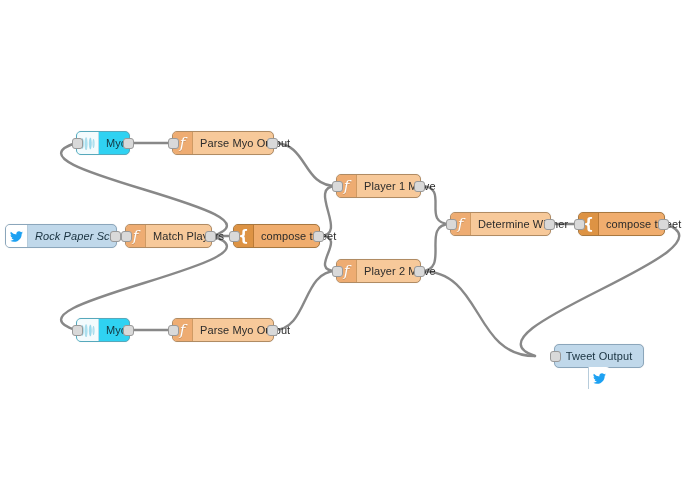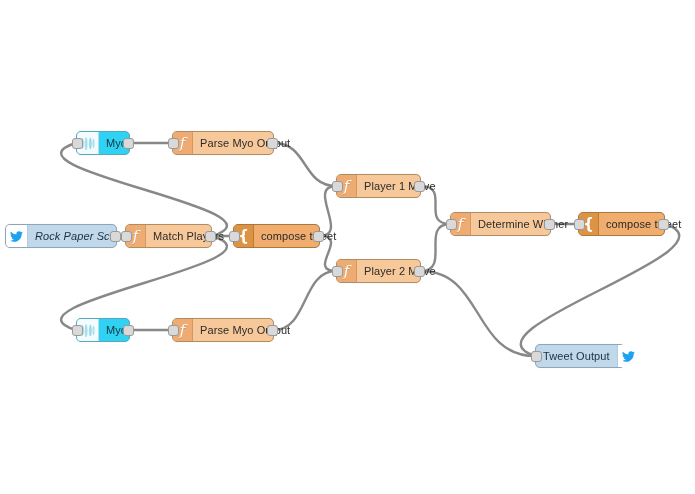--- a/index.html
+++ b/index.html
@@ -289,21 +289,21 @@
         <div class="port out"></div>
       </div>
       <div class="node fn" style="left: 172px; top: 318px; width: 102px;">
         <div class="icon-box">
           <span class="glyph-f">f</span>
         </div>
         <span class="node-label">Parse Myo Output</span>
         <div class="port in"></div>
         <div class="port out"></div>
       </div>
-      <div class="node twitter-out" style="left: 535px; top: 344px; width: 90px;">
+      <div class="node twitter-out" style="left: 554px; top: 344px; width: 90px; flex-direction: column;">
         <span class="node-label">Tweet Output</span>
         <div style="flex: 1 1 auto;"></div>
         <div class="icon-box-right">
           <svg viewBox="0 0 24 24" width="13" height="13">
             <path fill="#1da1f2" d="M23.95 4.57a10 10 0 0 1-2.82.77 4.96 4.96 0 0 0 2.16-2.72c-.95.56-2 .96-3.13 1.18a4.92 4.92 0 0 0-8.38 4.48A13.97 13.97 0 0 1 1.64 3.16a4.92 4.92 0 0 0 1.52 6.57 4.9 4.9 0 0 1-2.23-.61v.06a4.92 4.92 0 0 0 3.95 4.83 4.97 4.97 0 0 1-2.22.08 4.93 4.93 0 0 0 4.6 3.42A9.88 9.88 0 0 1 0 19.54a13.94 13.94 0 0 0 7.55 2.21c9.05 0 14-7.5 14-14 0-.21 0-.42-.02-.63a9.94 9.94 0 0 0 2.42-2.55z"></path>
           </svg>
         </div>
         <div class="port in"></div>
       </div>
     </div>

